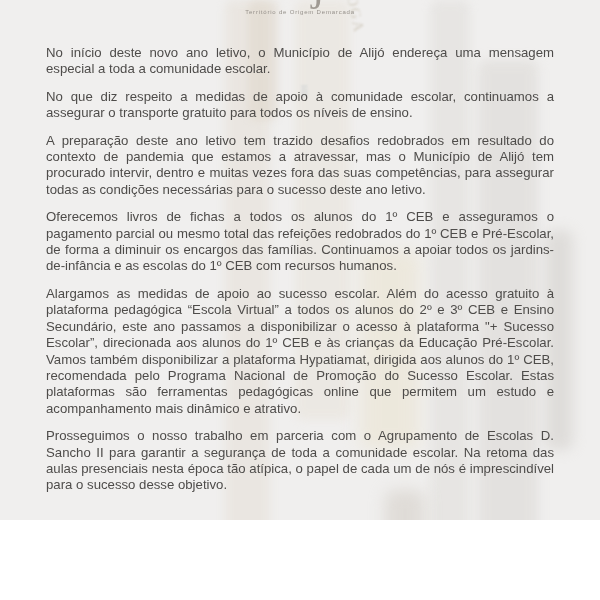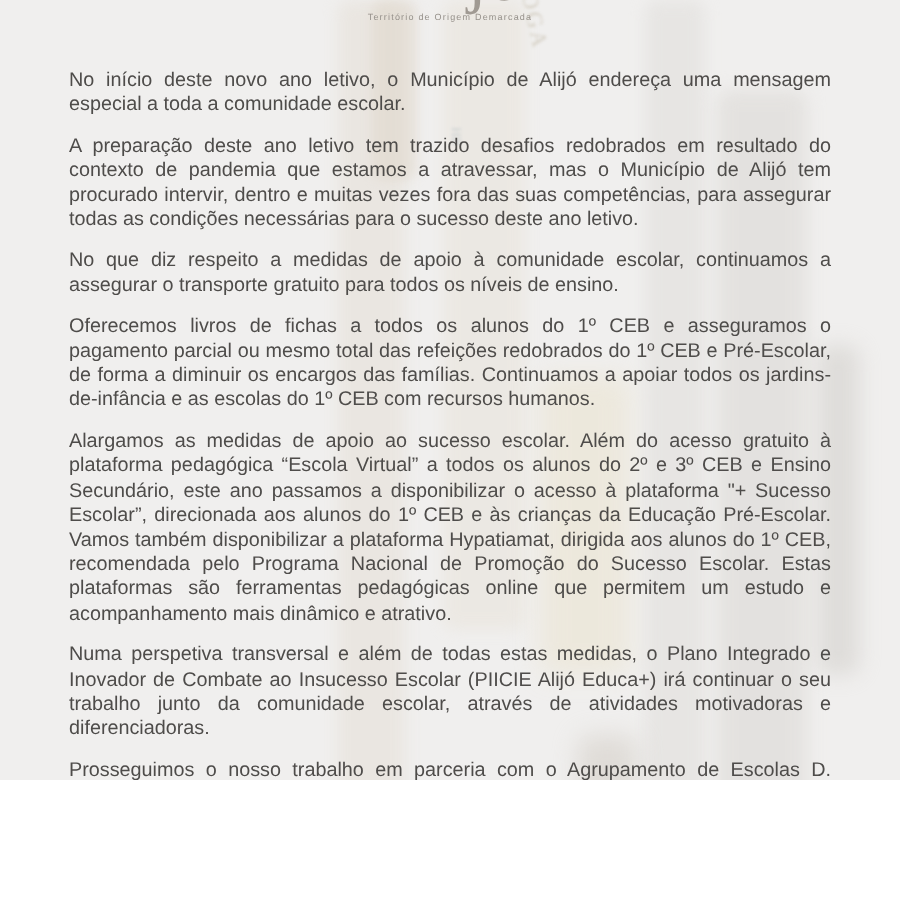--- a/index.html
+++ b/index.html
@@ -64,21 +64,20 @@
     <span class="mark m2">HB</span>
   </div>
 
   <header class="header">
     <div class="wordmark">Alijó</div>
     <div class="tagline">Território de Origem Demarcada</div>
   </header>
 
   <main class="article">
     <p>No início deste novo ano letivo, o Município de Alijó endereça uma mensagem especial a toda a comunidade escolar.</p>
+    <p>No que diz respeito a medidas de apoio à comunidade escolar, continuamos a assegurar o transporte gratuito para todos os níveis de ensino.</p>
     <p>A preparação deste ano letivo tem trazido desafios redobrados em resultado do contexto de pandemia que estamos a atravessar, mas o Município de Alijó tem procurado intervir, dentro e muitas vezes fora das suas competências, para assegurar todas as condições necessárias para o sucesso deste ano letivo.</p>
-    <p>No que diz respeito a medidas de apoio à comunidade escolar, continuamos a assegurar o transporte gratuito para todos os níveis de ensino.</p>
     <p>Oferecemos livros de fichas a todos os alunos do 1º CEB e asseguramos o pagamento parcial ou mesmo total das refeições redobrados do 1º CEB e Pré-Escolar, de forma a diminuir os encargos das famílias. Continuamos a apoiar todos os jardins-de-infância e as escolas do 1º CEB com recursos humanos.</p>
     <p>Alargamos as medidas de apoio ao sucesso escolar. Além do acesso gratuito à plataforma pedagógica “Escola Virtual” a todos os alunos do 2º e 3º CEB e Ensino Secundário, este ano passamos a disponibilizar o acesso à plataforma "+ Sucesso Escolar”, direcionada aos alunos do 1º CEB e às crianças da Educação Pré-Escolar. Vamos também disponibilizar a plataforma Hypatiamat, dirigida aos alunos do 1º CEB, recomendada pelo Programa Nacional de Promoção do Sucesso Escolar. Estas plataformas são ferramentas pedagógicas online que permitem um estudo e acompanhamento mais dinâmico e atrativo.</p>
-    <p>Numa perspetiva transversal e além de todas estas medidas, o Plano Integrado e Inovador de Combate ao Insucesso Escolar (PIICIE Alijó Educa+) irá continuar o seu trabalho junto da comunidade escolar, através de atividades motivadoras e diferenciadoras.</p>
     <p>Prosseguimos o nosso trabalho em parceria com o Agrupamento de Escolas D. Sancho II para garantir a segurança de toda a comunidade escolar. Na retoma das aulas presenciais nesta época tão atípica, o papel de cada um de nós é imprescindível para o sucesso desse objetivo.</p>
   </main>
 
 </div>
 
 </body></html>

